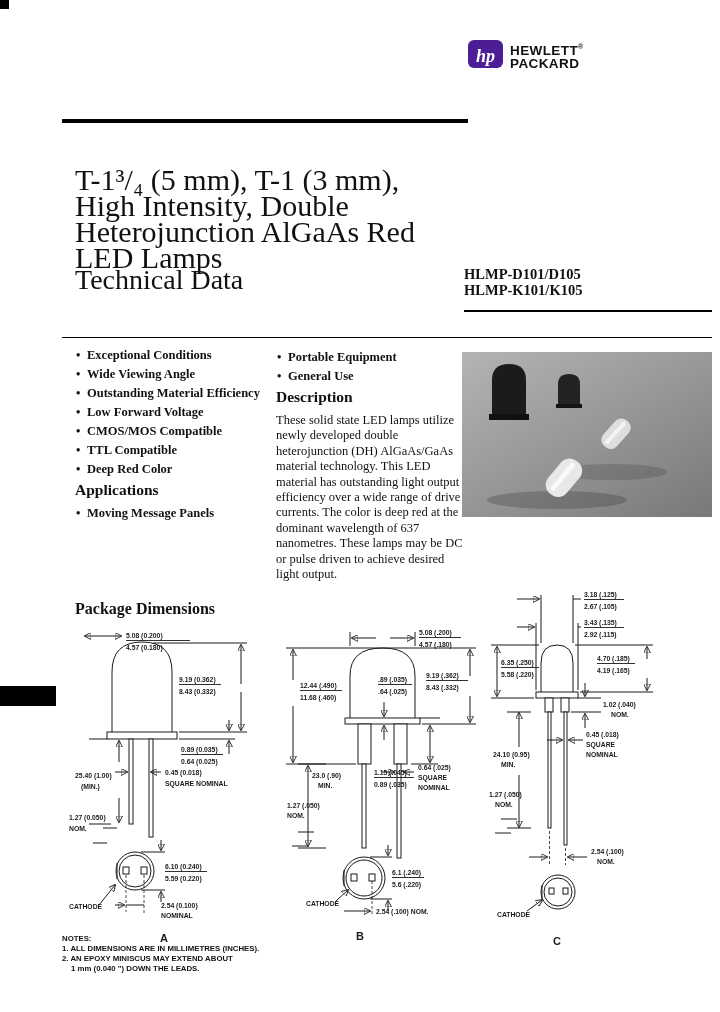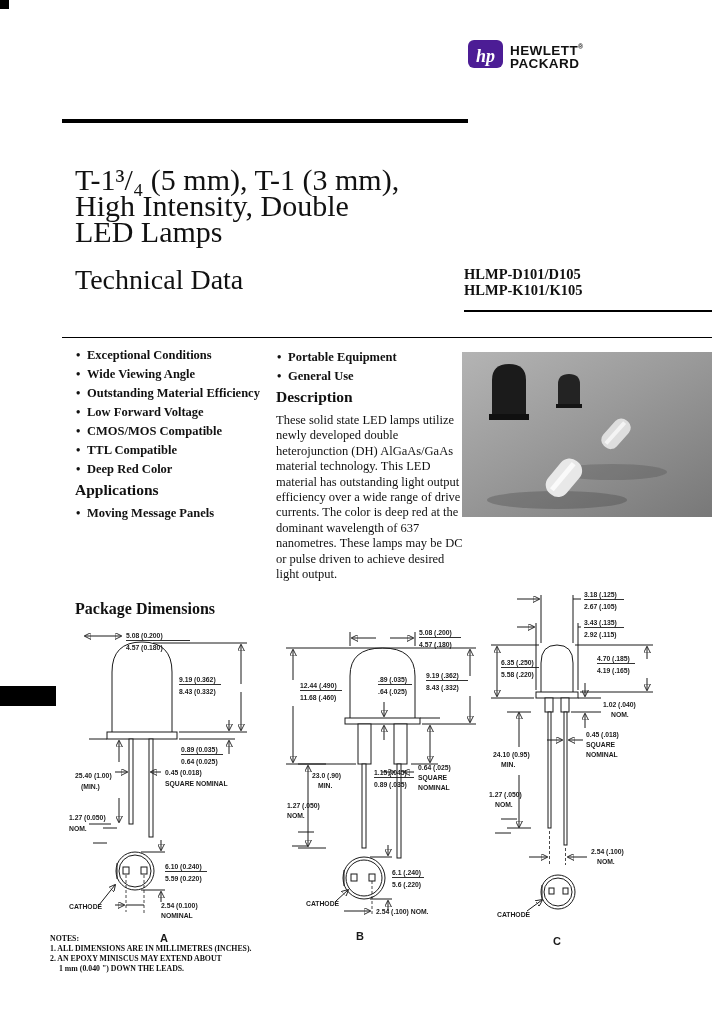--- a/index.html
+++ b/index.html
@@ -46,21 +46,21 @@
   
   .d-svg line, .d-svg path, .d-svg rect, .d-svg circle { stroke:#1a1a1a; stroke-width:1; fill:none; }
   .d-svg .fw { fill:#ffffff; }
   .d-svg .dash { stroke-dasharray:3,2; stroke-width:0.8; }
   .d-svg .fbar { stroke-width:0.9; }
   .d-svg text { stroke:none; fill:#1a1a1a;
                 font-family:"Liberation Sans", sans-serif; font-size:6.8px; font-weight:bold; }
   .d-svg text.lbl { font-size:11px; }
   .photo-svg * { stroke:none; }
 
-  .notes { left:50px; top:934px; font-family:Liberation Serif, serif;
+  .notes { left:62px; top:934px; font-family:Liberation Sans, sans-serif;
            font-weight:bold; font-size:7.8px; line-height:10px; }
   .notes .indent { padding-left:9px; }
 </style>
 </head>
 <body>
 
 <div class="page">
 
   <div class="abs corner-mark"></div>
   <div class="abs side-mark"></div>
@@ -73,20 +73,21 @@
       <div><span>HEWLETT</span><sup>®</sup></div>
       <div>PACKARD</div>
     </div>
   </div>
 
   <div class="abs rule-top"></div>
 
   <div class="abs title">
     <div>T-1³/₄ (5 mm), T-1 (3 mm),</div>
     <div>High Intensity, Double</div>
+    <div>Heterojunction AlGaAs Red</div>
     <div>LED Lamps</div>
   </div>
 
   <div class="abs subtitle">Technical Data</div>
 
   <div class="abs parts">
     <div>HLMP-D101/D105</div>
     <div>HLMP-K101/K105</div>
   </div>
   <div class="abs rule-parts"></div>

